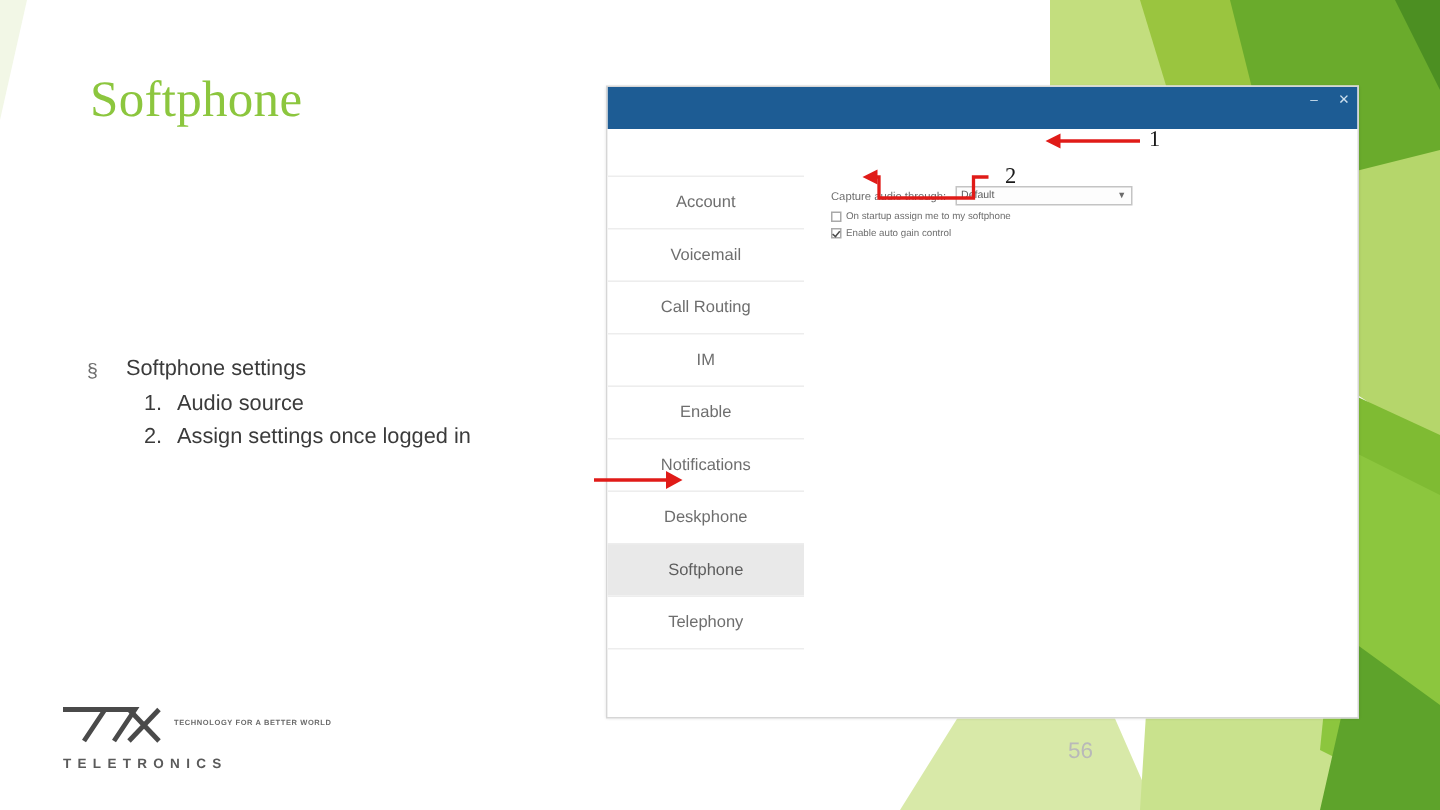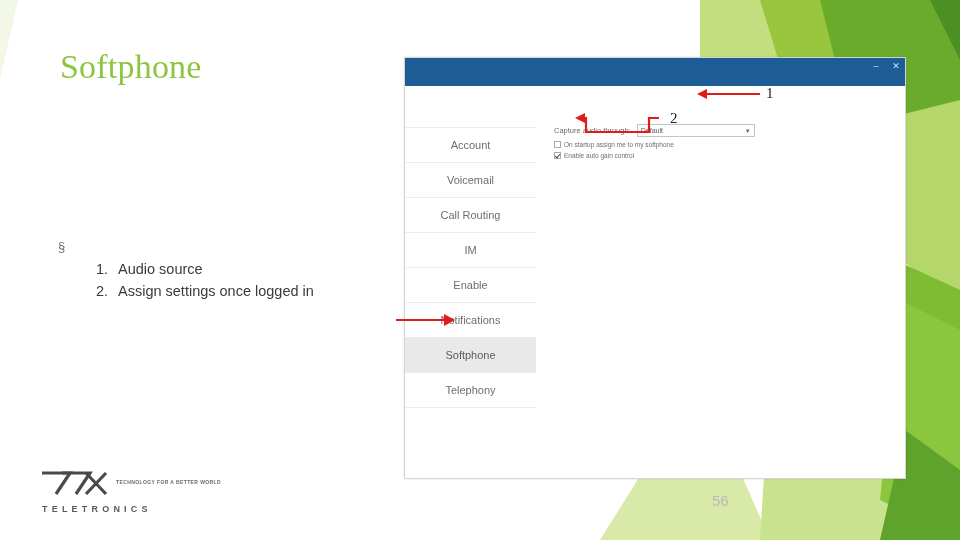--- a/index.html
+++ b/index.html
@@ -139,21 +139,21 @@
   }
   .win-btn { width: 10px; text-align: center; }
 
   .app-body {
     display: flex;
     height: 392px;
   }
   .nav-col {
     width: 131px;
     background: #ffffff;
-    padding-top: 42px;
+    padding-top: 32px;
   }
   .nav-item {
     height: 34px;
     display: flex;
     align-items: center;
     justify-content: center;
     font-size: 11px;
     color: #6e6e6e;
     border-bottom: 1px solid #ededed;
     border-top: 1px solid #ededed;
@@ -258,20 +258,21 @@
 
     <polygon points="0,0 18,0 0,80" fill="#f2f7e6"></polygon>
   </svg>
 </div>
 
 <div class="slide-title">Softphone</div>
 
 <div class="bullet-block">
   <div class="bullet-row">
     <span class="bullet-mark">§</span>
+    <span>Softphone settings</span>
   </div>
   <div class="sub-list">
     <div class="sub-row">
       <span class="sub-num">1.</span>
       <span>Audio source</span>
     </div>
     <div class="sub-row">
       <span class="sub-num">2.</span>
       <span>Assign settings once logged in</span>
     </div>
@@ -299,20 +300,21 @@
     </div>
   </div>
   <div class="app-body">
     <div class="nav-col">
       <div class="nav-item">Account</div>
       <div class="nav-item">Voicemail</div>
       <div class="nav-item">Call Routing</div>
       <div class="nav-item">IM</div>
       <div class="nav-item">Enable</div>
       <div class="nav-item">Notifications</div>
+      <div class="nav-item">Deskphone</div>
       <div class="nav-item selected">Softphone</div>
       <div class="nav-item">Telephony</div>
     </div>
     <div class="content-col">
       <div class="field-row">
         <span class="field-label">Capture audio through:</span>
         <span class="select-box">
           <span>Default</span>
           <span class="select-caret">▼</span>
         </span>

